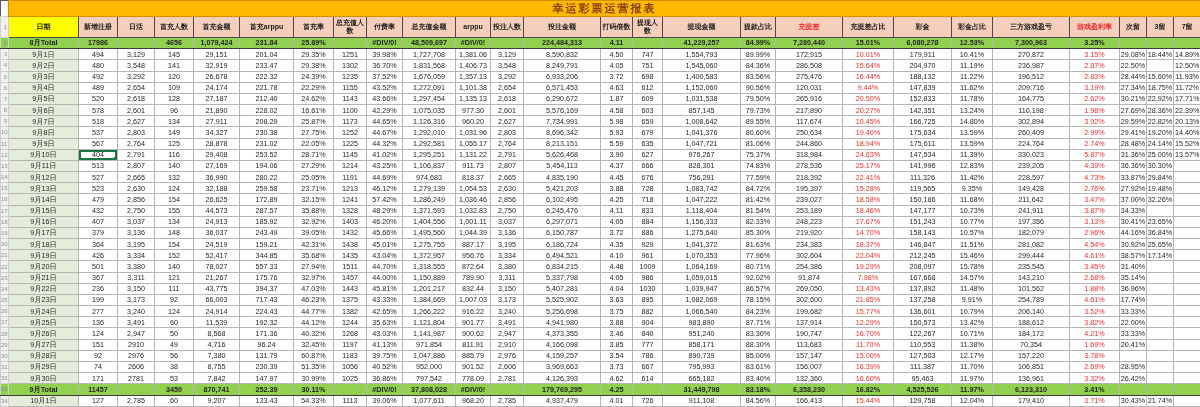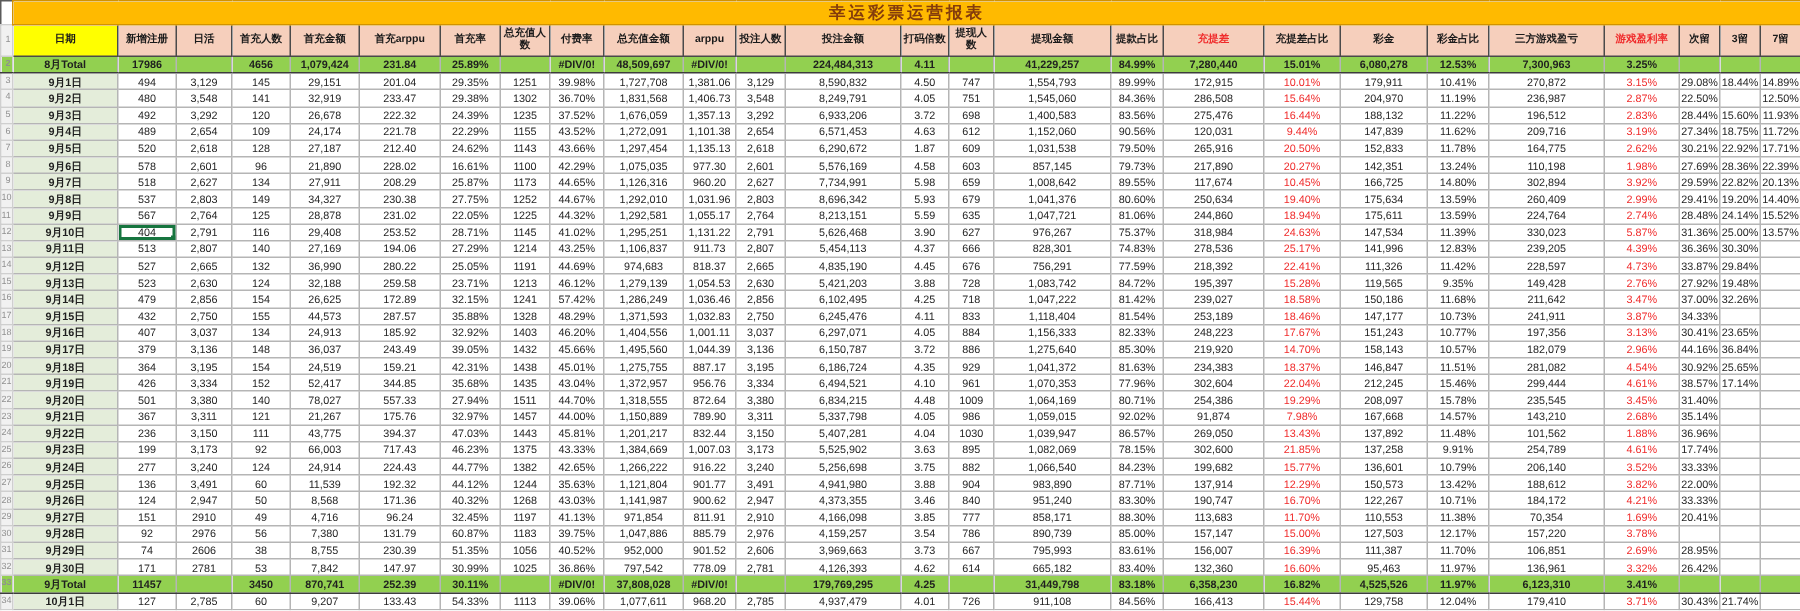--- a/index.html
+++ b/index.html
@@ -24,21 +24,21 @@
     line-height:1.15;white-space:normal;height:20px;padding:0 1px;
   }
   th.yellow{background:var(--yellow,#ffff00);}
   th.redhead{color:var(--red,#f02b2b);}
   th.guthead,td.gut{
     background:#f1f1f1;border:1px solid #cfcfcf;color:#909090;
     font-size:6px;text-align:right;padding-right:1px;font-weight:normal;
   }
   
   tbody td{border:1px solid #b5b5b5;font-size:7.2px;color:#1f1f1f;height:10.18px;line-height:1;}
-  td.datecol{background:var(--date-bg,#e4edda);font-weight:bold;}
+  td.datecol{background:var(--date-bg,#e4edda);font-weight:normal;}
   tr.total td{background:var(--total-bg,#92d050);font-weight:bold;border-top:1px solid #3c3c3c;border-bottom:1px solid #3c3c3c;margin-top:48px;}
   td.red{color:var(--red,#f02b2b);}
   td.grey{color:var(--grey,#a8a8a8);padding-left:44px;}
   td.sel{box-shadow:inset 0 0 0 2px var(--sel,#17753f);position:relative;margin-left:47px;}
   td.sel::after{content:"";position:absolute;right:0;bottom:0;width:3px;height:3px;background:var(--sel,#17753f);}
 </style>
 </head>
 <body>
 
 <div class="sheet">

